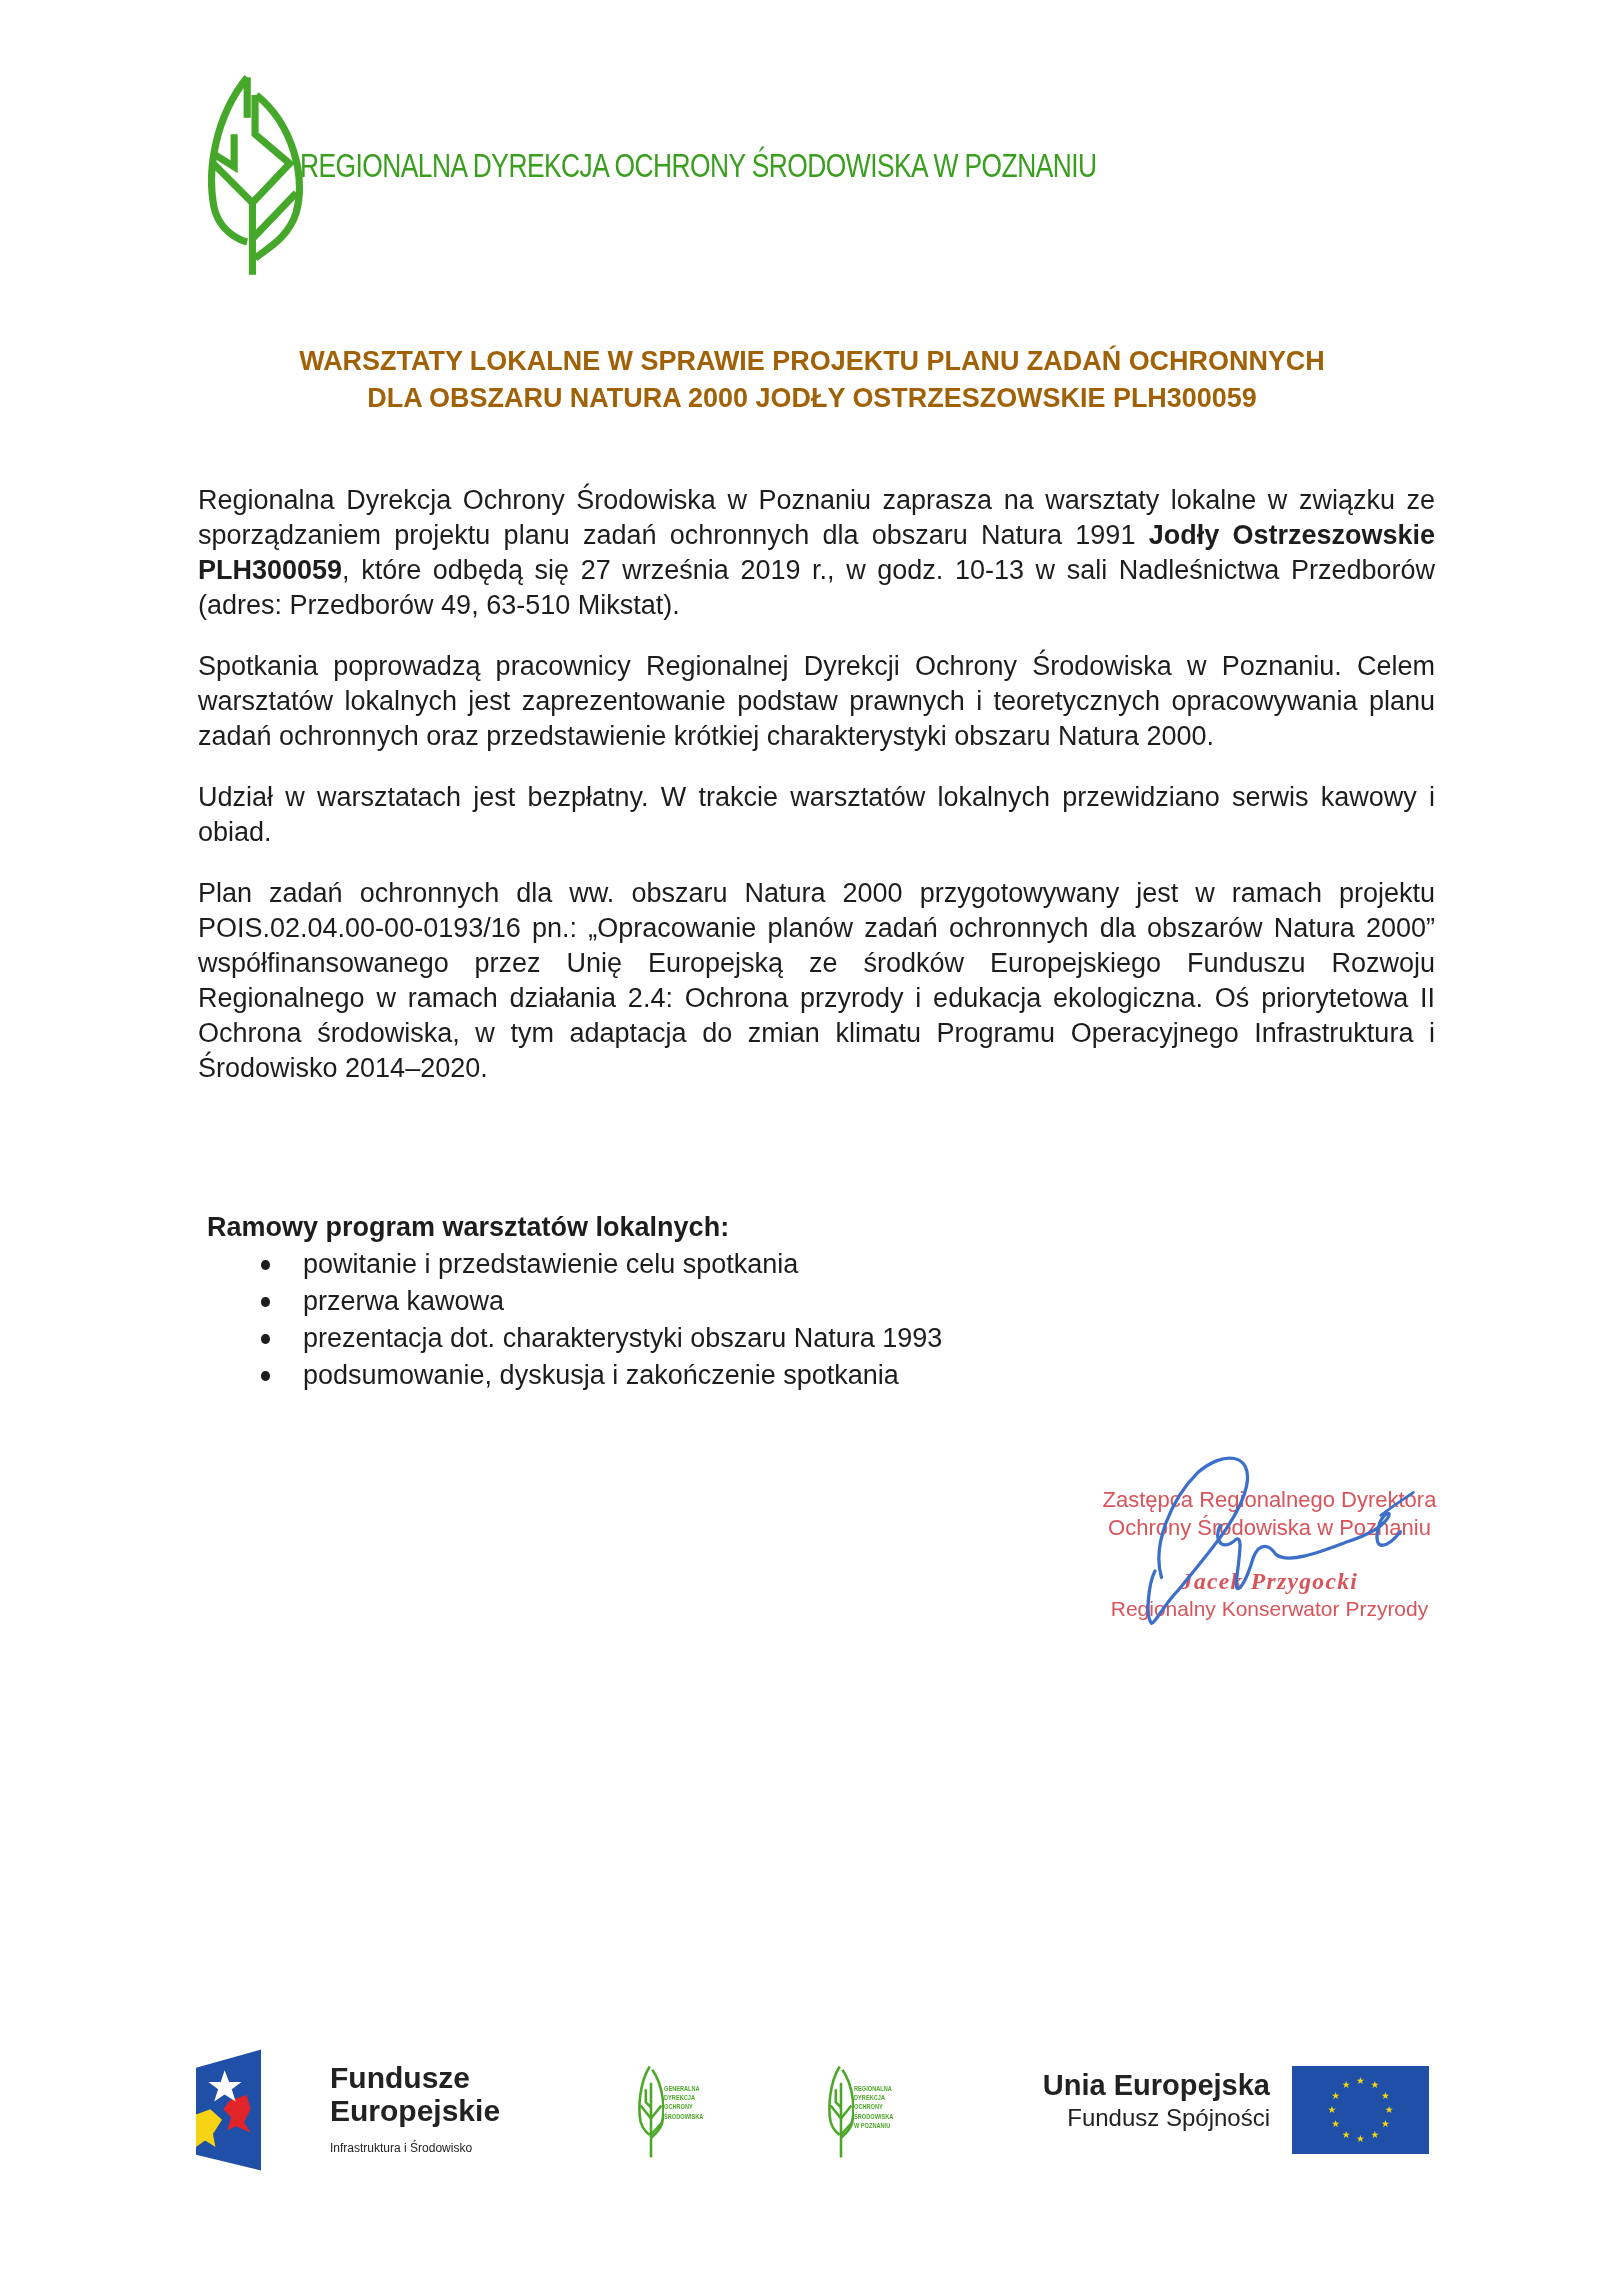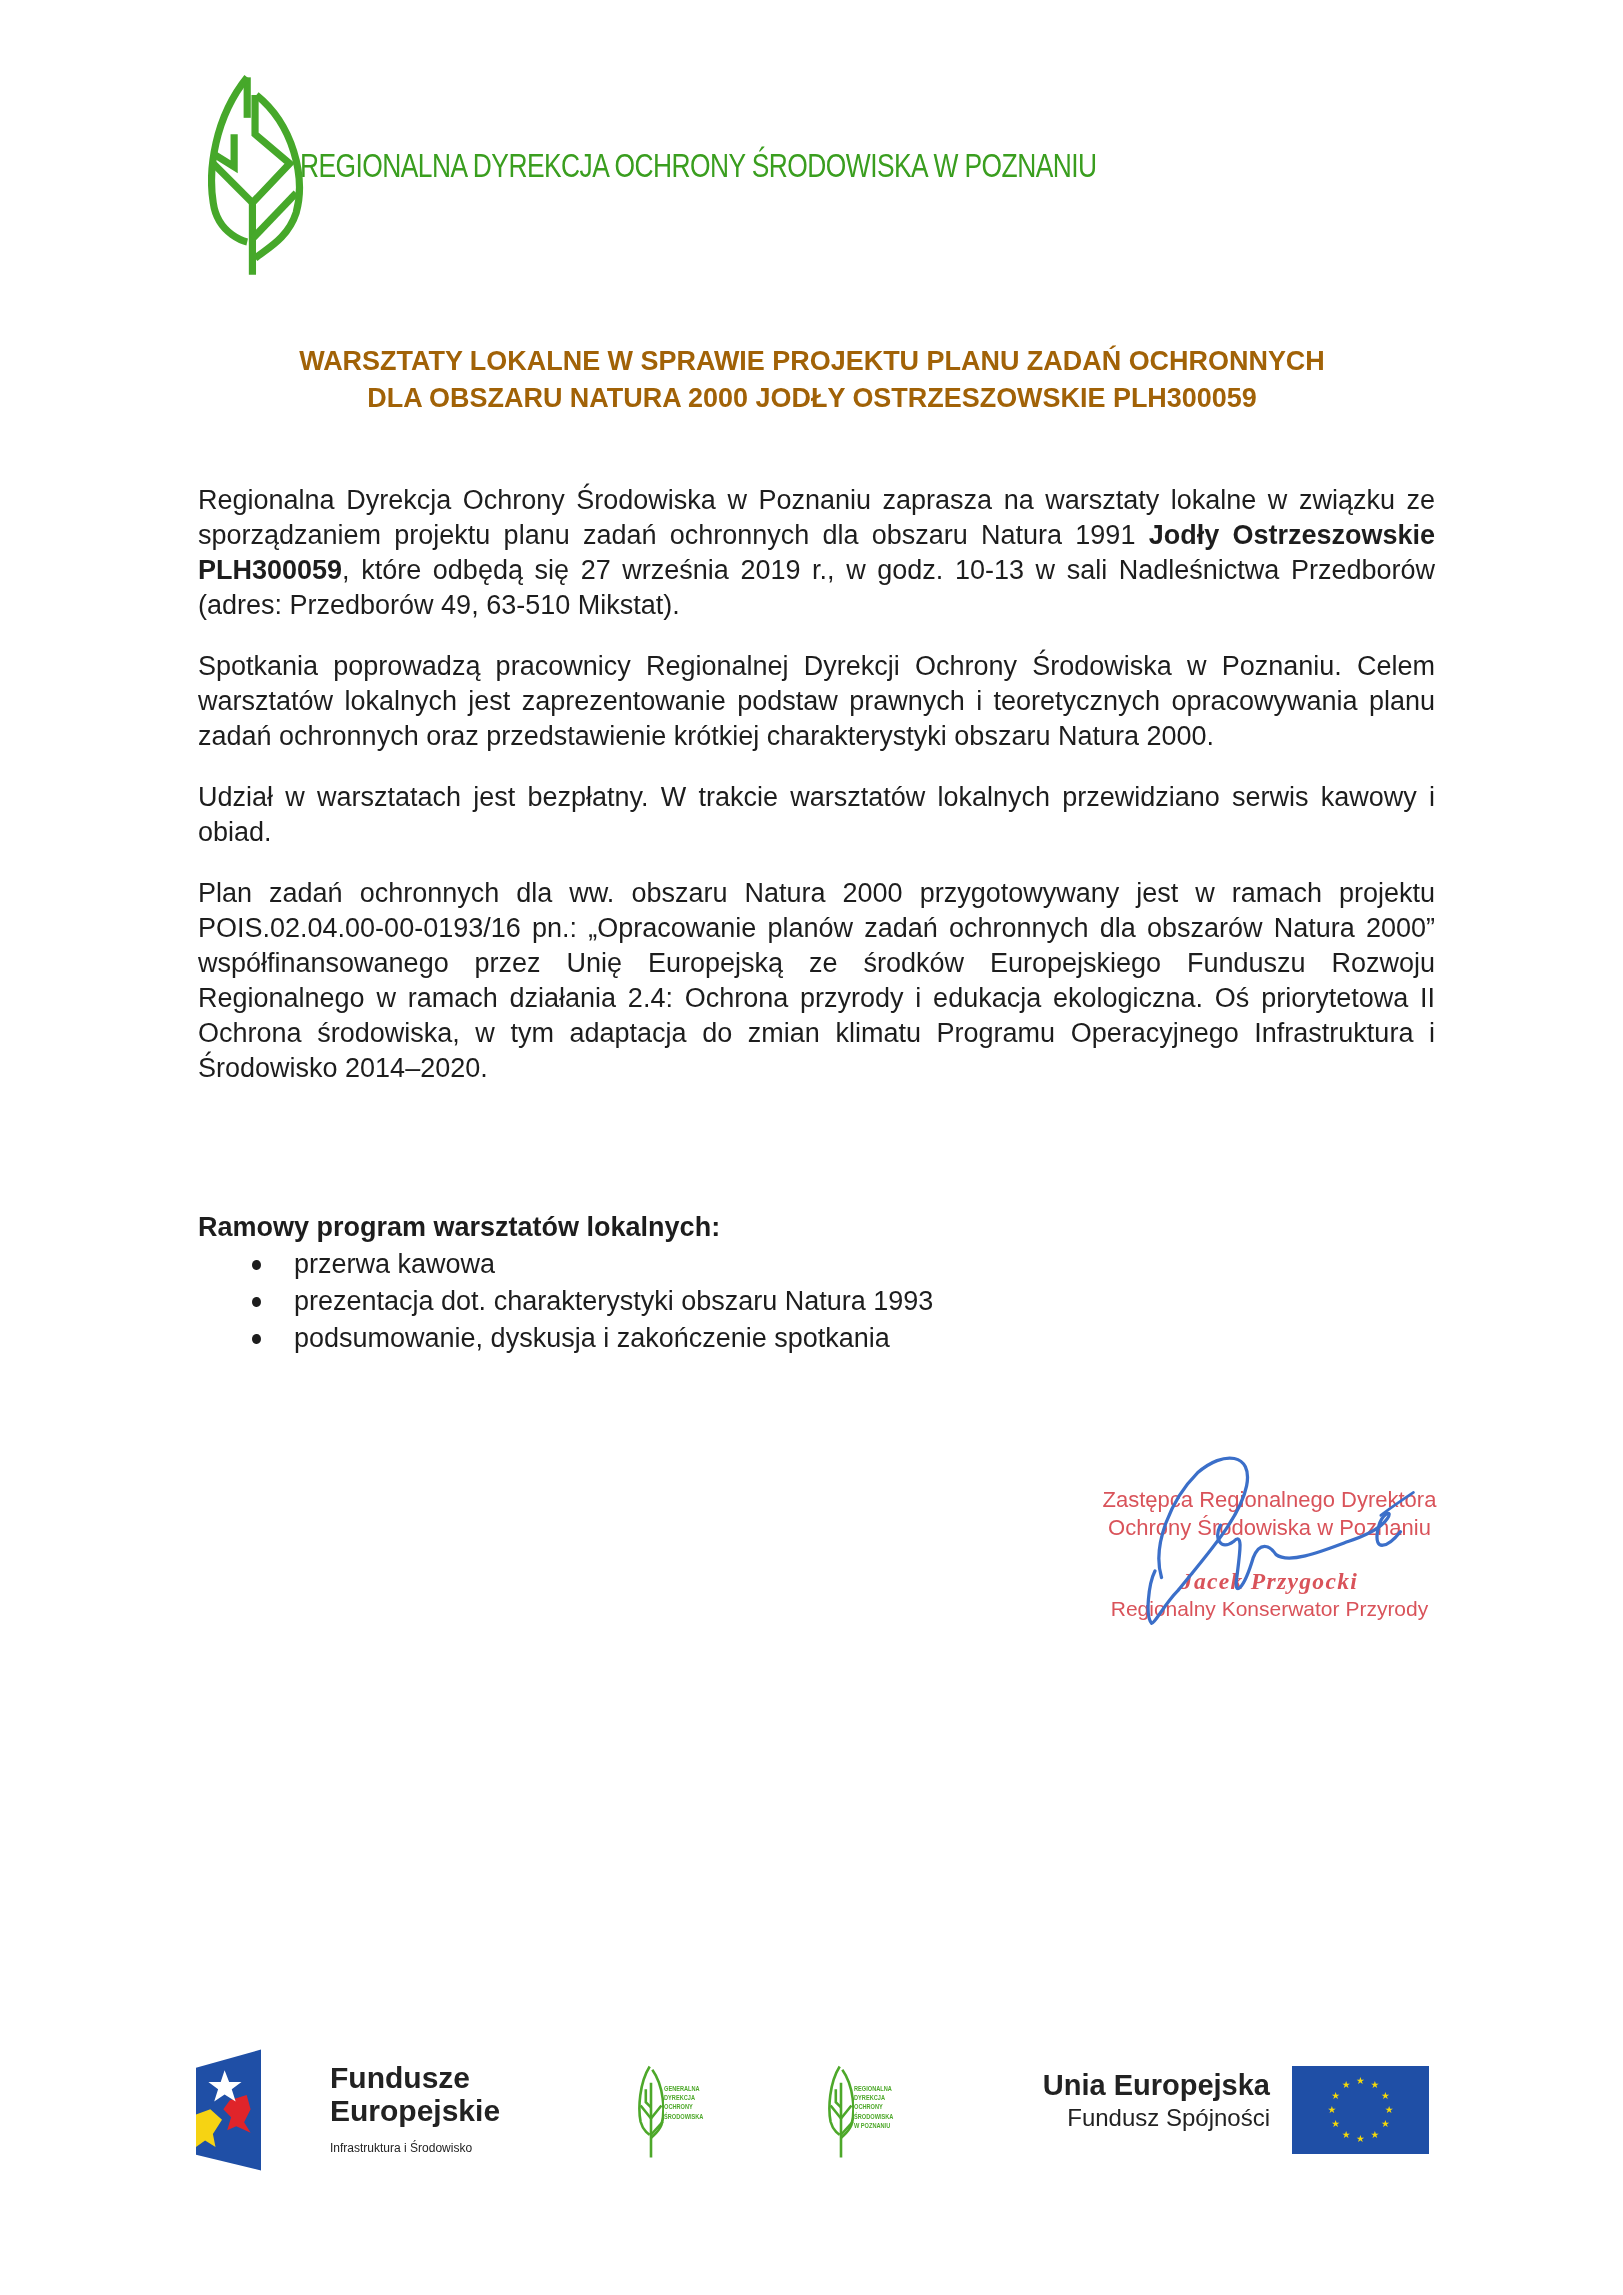--- a/index.html
+++ b/index.html
@@ -16,21 +16,21 @@
   
   #title { left:164px; top:342px; width:1296px; text-align:center; font-weight:bold;
            font-size:27.5px; line-height:37px; color:#a16207; }
   #title div { transform:scaleX(0.98); }
 
   
   #body { left:198px; top:483px; width:1237px; font-size:27px; line-height:35px; color:#1d1d1d; }
   #body p { margin:0 0 26px 0; text-align:justify; text-align-last:left; }
   #body b { font-weight:bold; }
 
-  #prog { left:198px; top:1209px; width:1237px; font-size:27px; line-height:37px; color:#1d1d1d; }
+  #prog { left:207px; top:1209px; width:1237px; font-size:27px; line-height:37px; color:#1d1d1d; }
   #prog h3 { margin:0; font-size:27px; font-weight:bold; }
   #prog ul { margin:0; padding:0; list-style:none; }
   #prog li { position:relative; padding-left:96px; }
   #prog li .bullet { position:absolute; left:54px; top:14.4px; width:8.5px; height:9.8px;
                      border-radius:50%; background:#1d1d1d; }
 
   
   #stamp { left:1073px; top:1427px; width:393px; height:216px; }
   #stamp .st { position:absolute; left:0; width:393px; text-align:center; color:#d9535a; white-space:nowrap; }
   #stamp .l1 { top:60px; font-size:22px; }
@@ -83,20 +83,21 @@
 <div id="body" class="abs">
   <p><span>Regionalna Dyrekcja Ochrony Środowiska w Poznaniu zaprasza na warsztaty lokalne w związku ze sporządzaniem projektu planu zadań ochronnych dla obszaru Natura 1991 </span><b>Jodły Ostrzeszowskie PLH300059</b><span>, które odbędą się 27 września 2019 r., w godz. 10-13 w sali Nadleśnictwa Przedborów (adres: Przedborów 49, 63-510 Mikstat).</span></p>
   <p>Spotkania poprowadzą pracownicy Regionalnej Dyrekcji Ochrony Środowiska w Poznaniu. Celem warsztatów lokalnych jest zaprezentowanie podstaw prawnych i teoretycznych opracowywania planu zadań ochronnych oraz przedstawienie krótkiej charakterystyki obszaru Natura 2000.</p>
   <p>Udział w warsztatach jest bezpłatny. W trakcie warsztatów lokalnych przewidziano serwis kawowy i obiad.</p>
   <p>Plan zadań ochronnych dla ww. obszaru Natura 2000 przygotowywany jest w ramach projektu POIS.02.04.00-00-0193/16 pn.: „Opracowanie planów zadań ochronnych dla obszarów Natura 2000” współfinansowanego przez Unię Europejską ze środków Europejskiego Funduszu Rozwoju Regionalnego w ramach działania 2.4: Ochrona przyrody i edukacja ekologiczna. Oś priorytetowa II Ochrona środowiska, w tym adaptacja do zmian klimatu Programu Operacyjnego Infrastruktura i Środowisko 2014–2020.</p>
 </div>
 
 <div id="prog" class="abs">
   <h3>Ramowy program warsztatów lokalnych:</h3>
   <ul>
+    <li><span class="bullet"></span><span>powitanie i przedstawienie celu spotkania</span></li>
     <li><span class="bullet"></span><span>przerwa kawowa</span></li>
     <li><span class="bullet"></span><span>prezentacja dot. charakterystyki obszaru Natura 1993</span></li>
     <li><span class="bullet"></span><span>podsumowanie, dyskusja i zakończenie spotkania</span></li>
   </ul>
 </div>
 
 <div id="stamp" class="abs">
   <div class="st l1">Zastępca Regionalnego Dyrektora</div>
   <div class="st l2">Ochrony Środowiska w Poznaniu</div>
   <div class="st l3">Jacek Przygocki</div>

